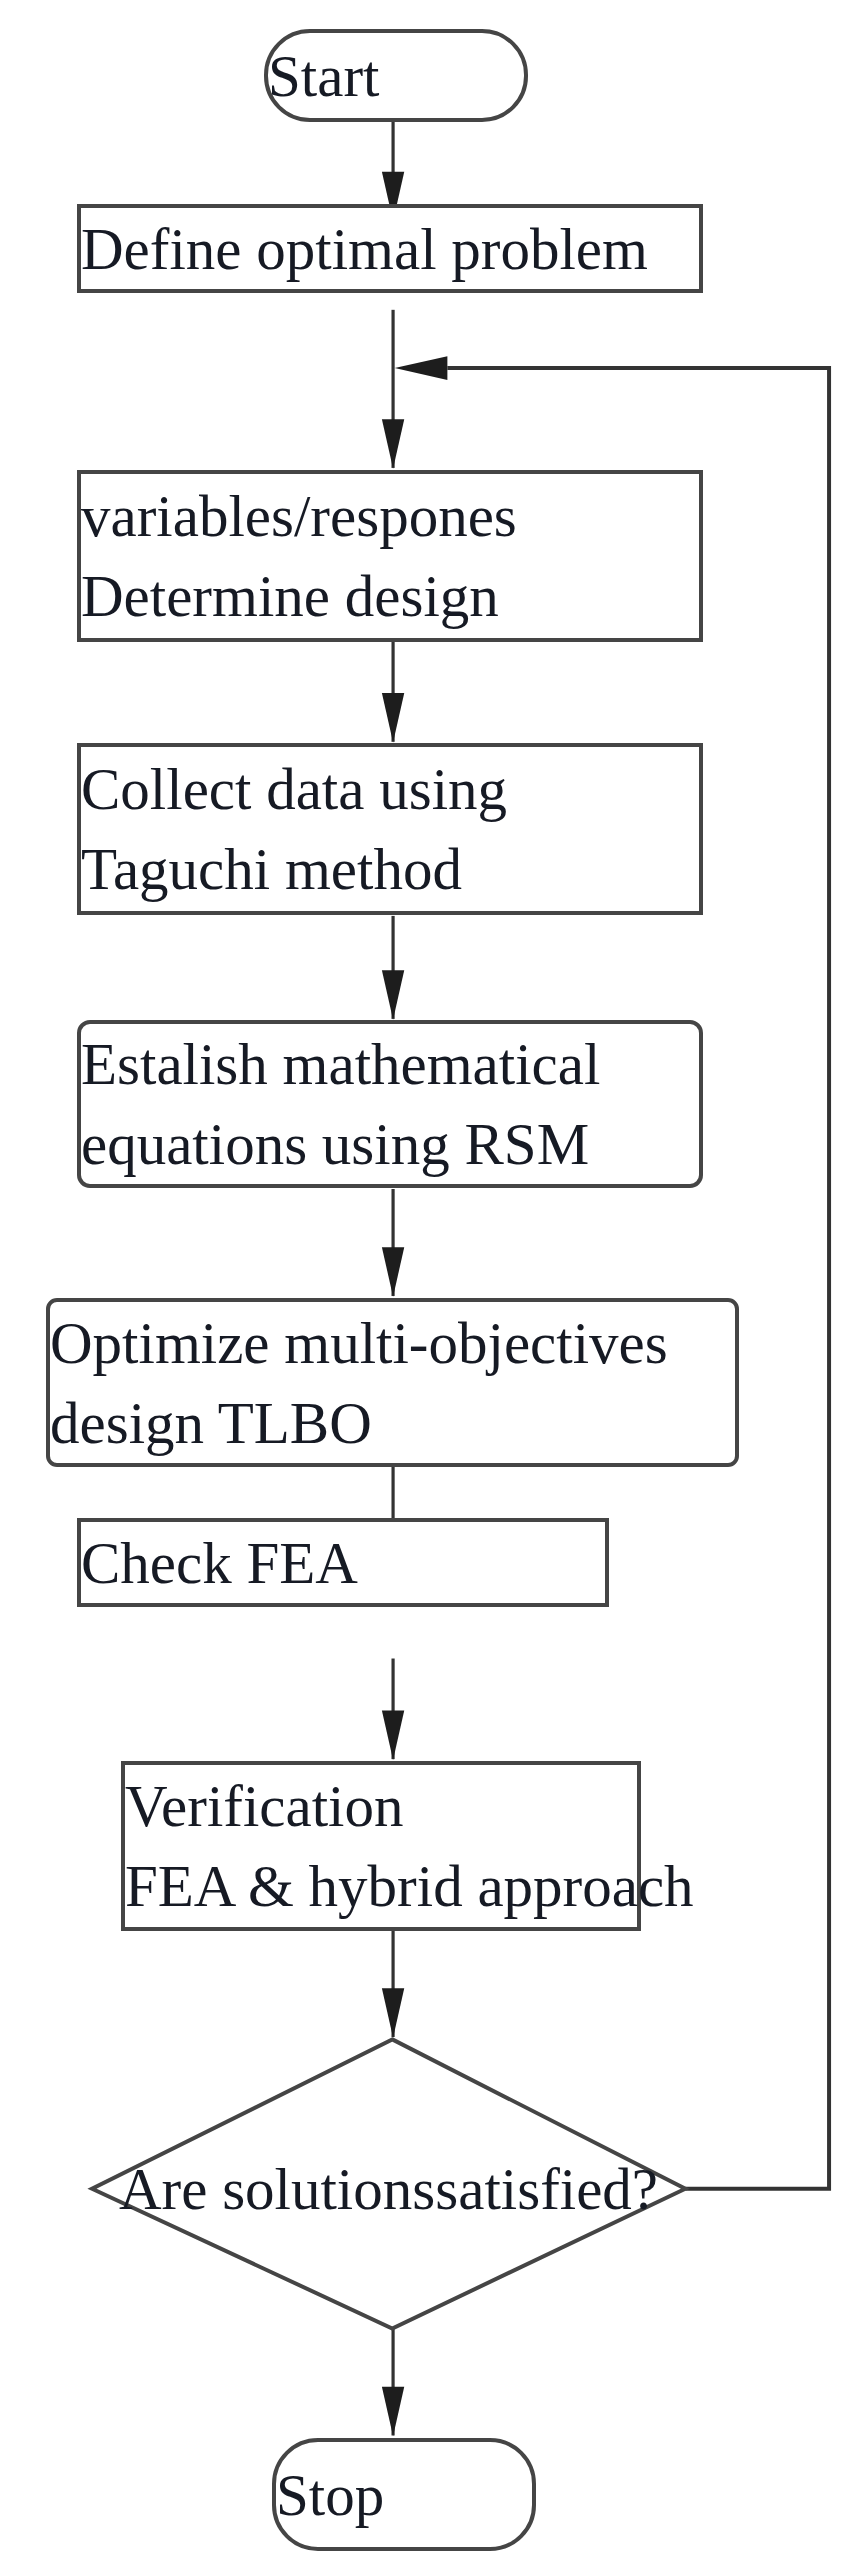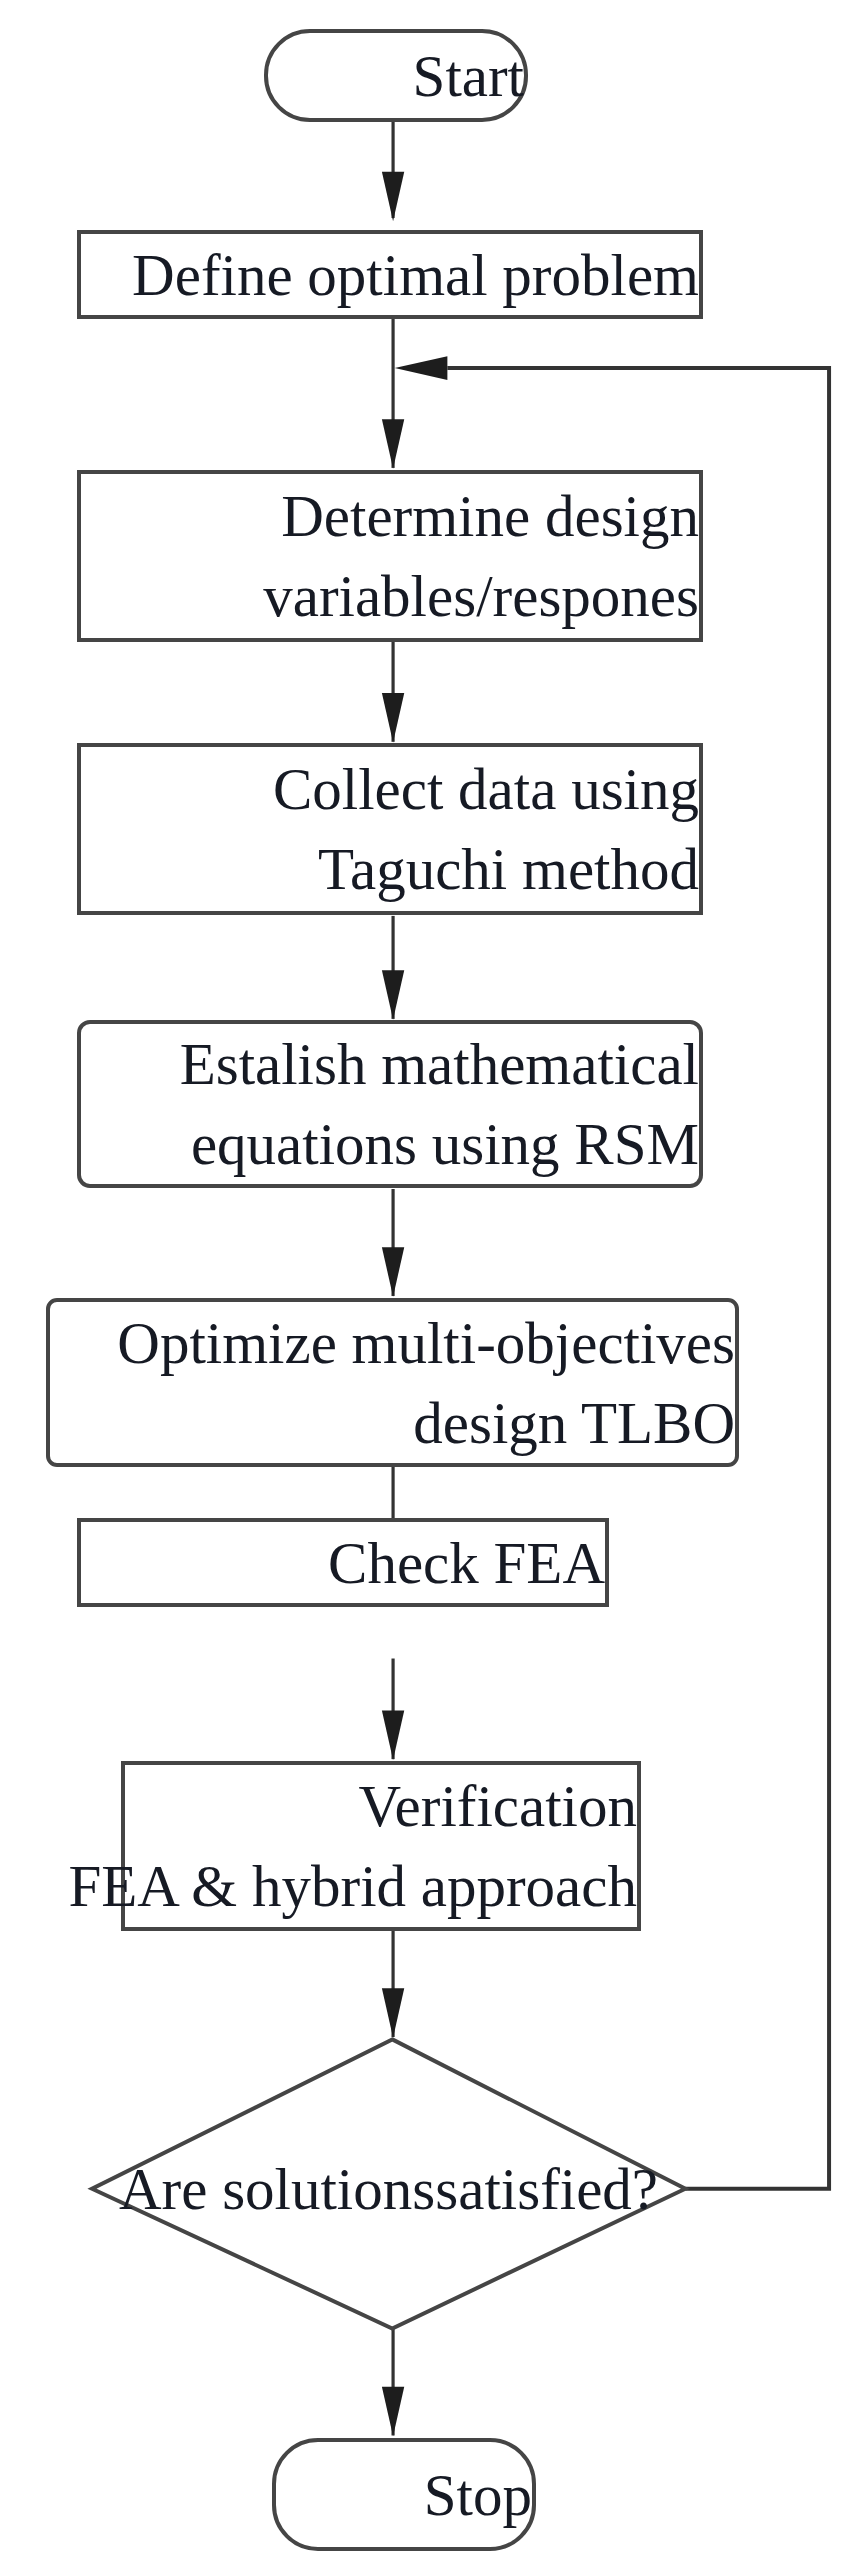--- a/index.html
+++ b/index.html
@@ -23,36 +23,36 @@
     width: 866px;
     height: 2576px;
   }
   .node {
     position: absolute;
     box-sizing: border-box;
     background: #ffffff;
     border: 4px solid #454545;
     display: flex;
     flex-direction: column;
-    align-items: flex-end;
+    align-items: flex-start;
     justify-content: center;
     text-align: center;
     font-size: 59px;
     line-height: 80px;
     white-space: nowrap;
   }
   .terminator {
     border-radius: 46px;
   }
   .node .line {
     display: block;
   }
   
   #node-start        { left: 264px; top: 29px;   width: 264px; height: 93px; }
-  #node-define       { left: 77px;  top: 230px;  width: 626px; height: 89px; }
+  #node-define       { left: 77px;  top: 204px;  width: 626px; height: 89px; }
   #node-determine    { left: 77px;  top: 470px;  width: 626px; height: 172px; }
   #node-collect      { left: 77px;  top: 743px;  width: 626px; height: 172px; }
   #node-establish    { left: 77px;  top: 1020px; width: 626px; height: 168px; border-radius: 13px; }
   #node-optimize     { left: 46px;  top: 1298px; width: 693px; height: 169px; border-radius: 11px; }
   #node-checkfea     { left: 77px;  top: 1518px; width: 532px; height: 89px; }
   #node-verification { left: 77px;  top: 1761px; width: 520px; height: 170px; margin-left: 44px; }
   #node-stop         { left: 272px; top: 2438px; width: 264px; height: 113px; }
   #decision-label {
     position: absolute;
     left: 92px;
@@ -104,22 +104,22 @@
 
   <div class="node terminator" id="node-start">
     <span class="line">Start</span>
   </div>
 
   <div class="node" id="node-define">
     <span class="line">Define optimal problem</span>
   </div>
 
   <div class="node" id="node-determine">
+    <span class="line">variables/respones</span>
     <span class="line">Determine design</span>
-    <span class="line">variables/respones</span>
   </div>
 
   <div class="node" id="node-collect">
     <span class="line">Collect data using</span>
     <span class="line">Taguchi method</span>
   </div>
 
   <div class="node" id="node-establish">
     <span class="line">Estalish mathematical</span>
     <span class="line">equations using RSM</span>

